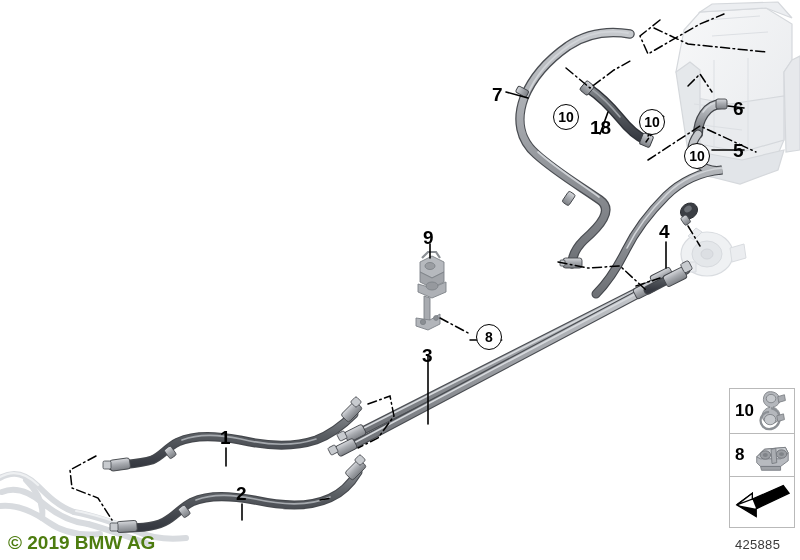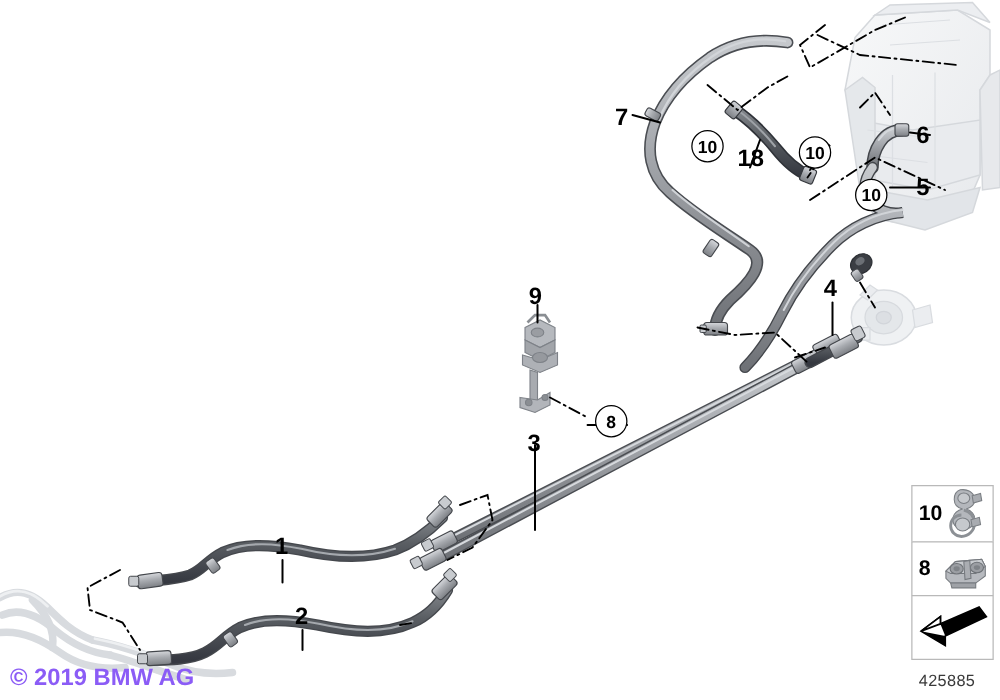--- a/index.html
+++ b/index.html
@@ -48,21 +48,21 @@
     justify-content: center;
     line-height: 1;
   }
   #copyright {
     position: absolute;
     left: 8px;
     top: 532px;
     font-family: "Liberation Sans", sans-serif;
     font-weight: bold;
     font-size: 19px;
-    color: #8b5cf6;
+    color: #4d7c0f;
     white-space: nowrap;
   }
   #part-number {
     position: absolute;
     left: 735px;
     top: 537px;
     font-family: "Liberation Sans", sans-serif;
     font-size: 13px;
     color: #3a3a3a;
     letter-spacing: 0.3px;

